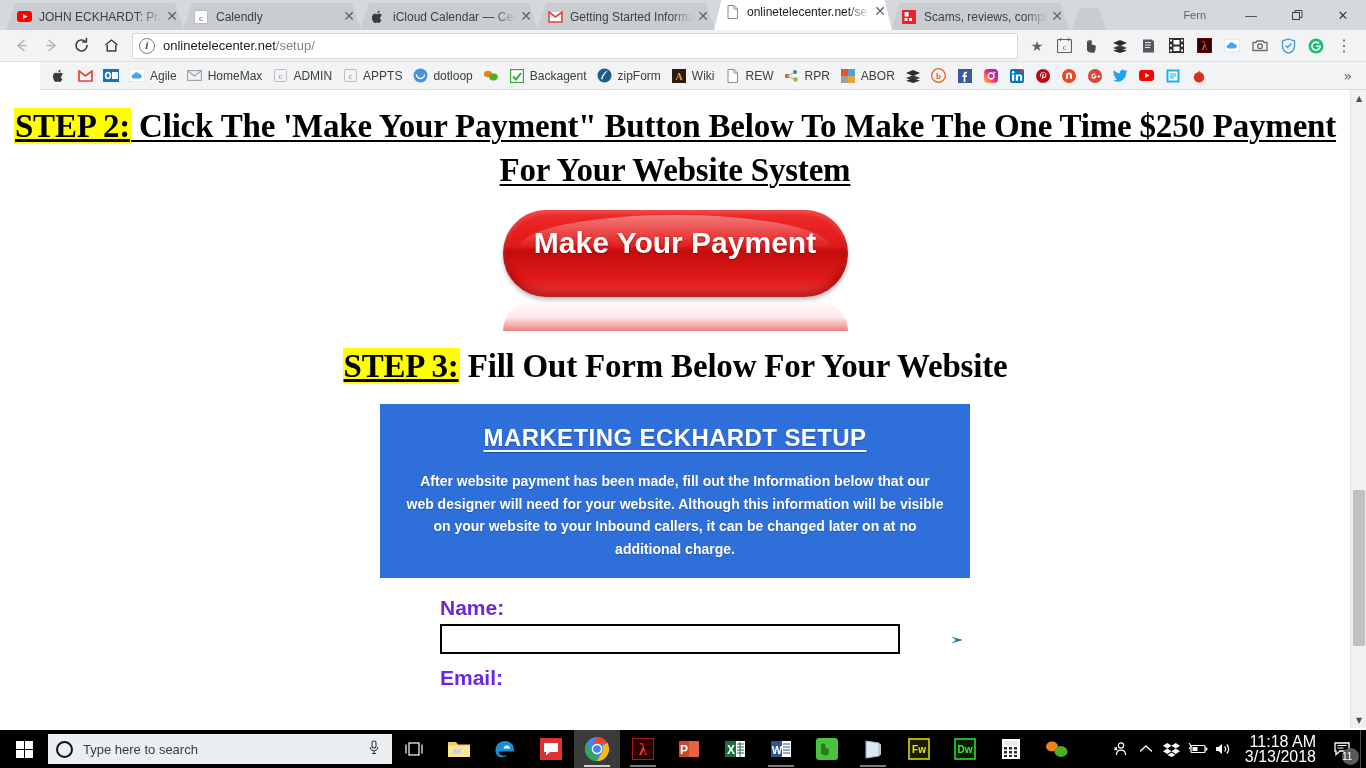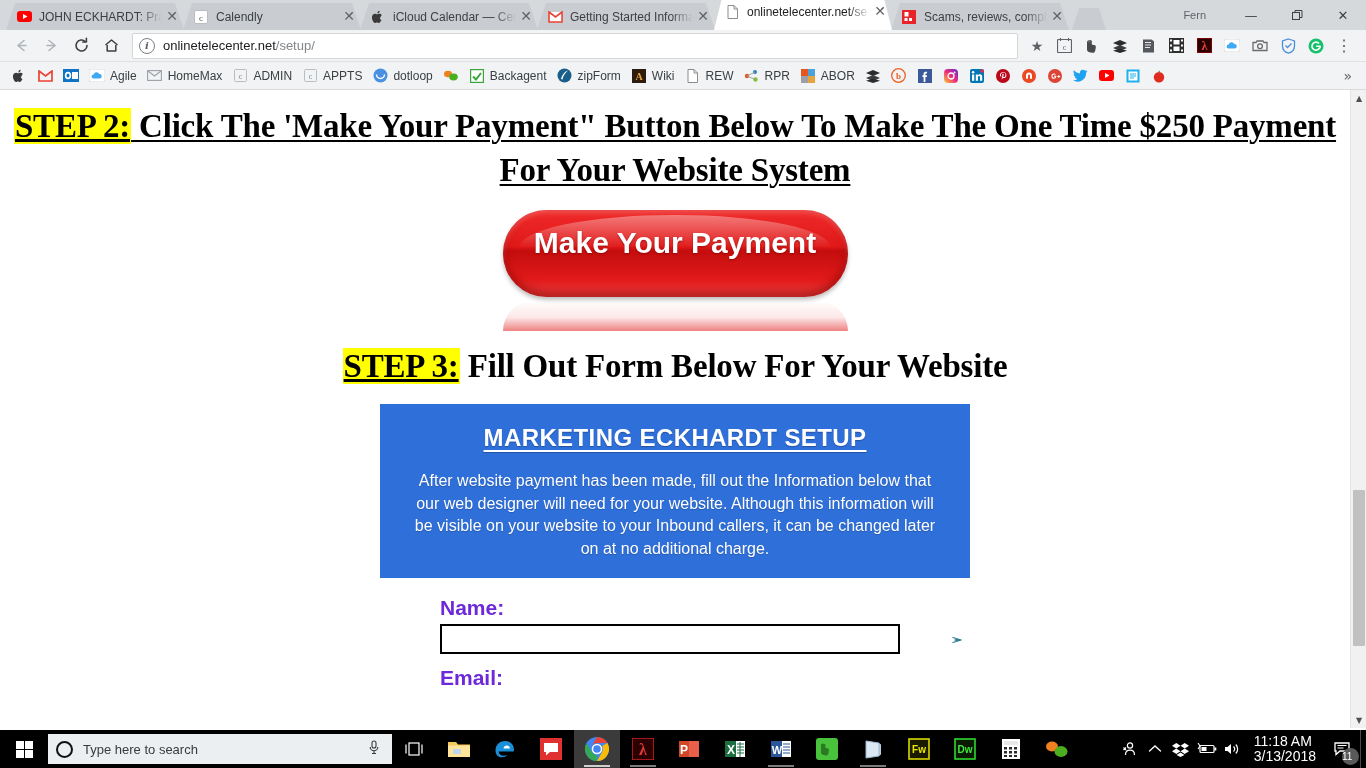--- a/index.html
+++ b/index.html
@@ -105,21 +105,21 @@
   .ext {
     width: 28px; height: 28px; display: flex;
     align-items: center; justify-content: center;
     font-size: 13px; color: #5f6368; flex: 0 0 28px;
   }
 
   
   .bookmarks {
     height: 28px; background: #f1f3f4;
     display: flex; align-items: center; padding: 0 6px;
-    border-bottom: 1px solid #d8dadc; overflow: hidden;
+    border-bottom: 1px solid #d8dadc; overflow: hidden; margin-left: 40px;
   }
   .bm {
     display: flex; align-items: center; height: 22px;
     padding: 0 5px; font-size: 12px; color: #3c4043;
     white-space: nowrap; flex: 0 0 auto;
   }
   .bm .bmico {
     width: 16px; height: 16px; flex: 0 0 16px;
     display: flex; align-items: center; justify-content: center;
     font-size: 11px; line-height: 1;
@@ -195,22 +195,22 @@
     padding: 20px 26px 18px; color: #ffffff; text-align: center;
   }
   .bluebox .bb-title {
     font-family: "Liberation Sans", sans-serif; font-weight: bold;
     font-size: 24px; letter-spacing: 0.4px;
     text-decoration: underline; text-decoration-thickness: 2px;
     text-underline-offset: 4px; margin-bottom: 18px;
     text-shadow: 0 1px 1px rgba(0,0,0,0.25);
   }
   .bluebox .bb-body {
-    font-family: "Liberation Sans", sans-serif; font-weight: normal;
-    font-size: 16px; line-height: 22.5px;
+    font-family: "Liberation Sans", sans-serif; font-weight: bold;
+    font-size: 14px; line-height: 22.5px;
     text-shadow: 0 1px 1px rgba(0,0,0,0.2);
   }
 
   
   .form-area { width: 590px; margin: 18px auto 0; }
   .fieldlabel {
     font-family: "Liberation Sans", sans-serif; font-weight: bold;
     font-size: 21px; color: #6d28d9; margin-left: 60px; margin-bottom: 4px;
   }
   .fieldwrap { position: relative; margin-left: 60px; }
@@ -283,22 +283,22 @@
   }
   .tbapp.active { background: #3b3b3b; }
   .tbapp.active::after { background: #d0d0d0; }
   .tray { margin-left: auto; display: flex; align-items: center; height: 38px; }
   .trayicon {
     width: 26px; height: 38px; display: flex; align-items: center;
     justify-content: center; color: #ffffff; font-size: 12px;
     font-family: "DejaVu Sans", sans-serif;
   }
   .clock {
-    color: #ffffff; font-size: 14px; line-height: 15px;
-    text-align: left; padding: 0 10px 0 8px;
+    color: #ffffff; font-size: 16px; line-height: 15px;
+    text-align: right; padding: 0 10px 0 8px;
   }
   .notifwrap {
     width: 34px; height: 38px; position: relative;
     display: flex; align-items: center; justify-content: center;
   }
   .notifbadge {
     position: absolute; right: 1px; bottom: 3px;
     width: 17px; height: 17px; border-radius: 50%;
     background: #5a5a5a; color: #fff; font-size: 10px;
     line-height: 17px; text-align: left;

